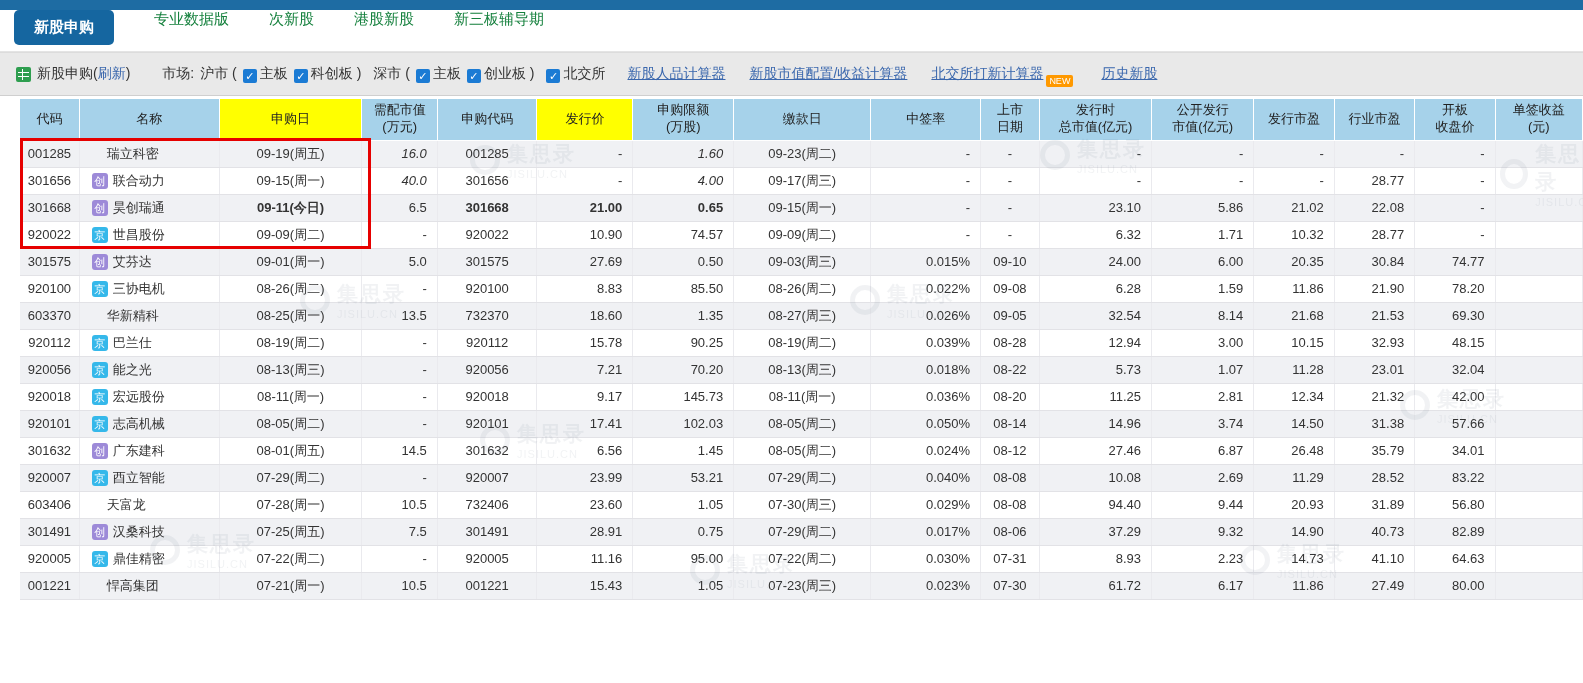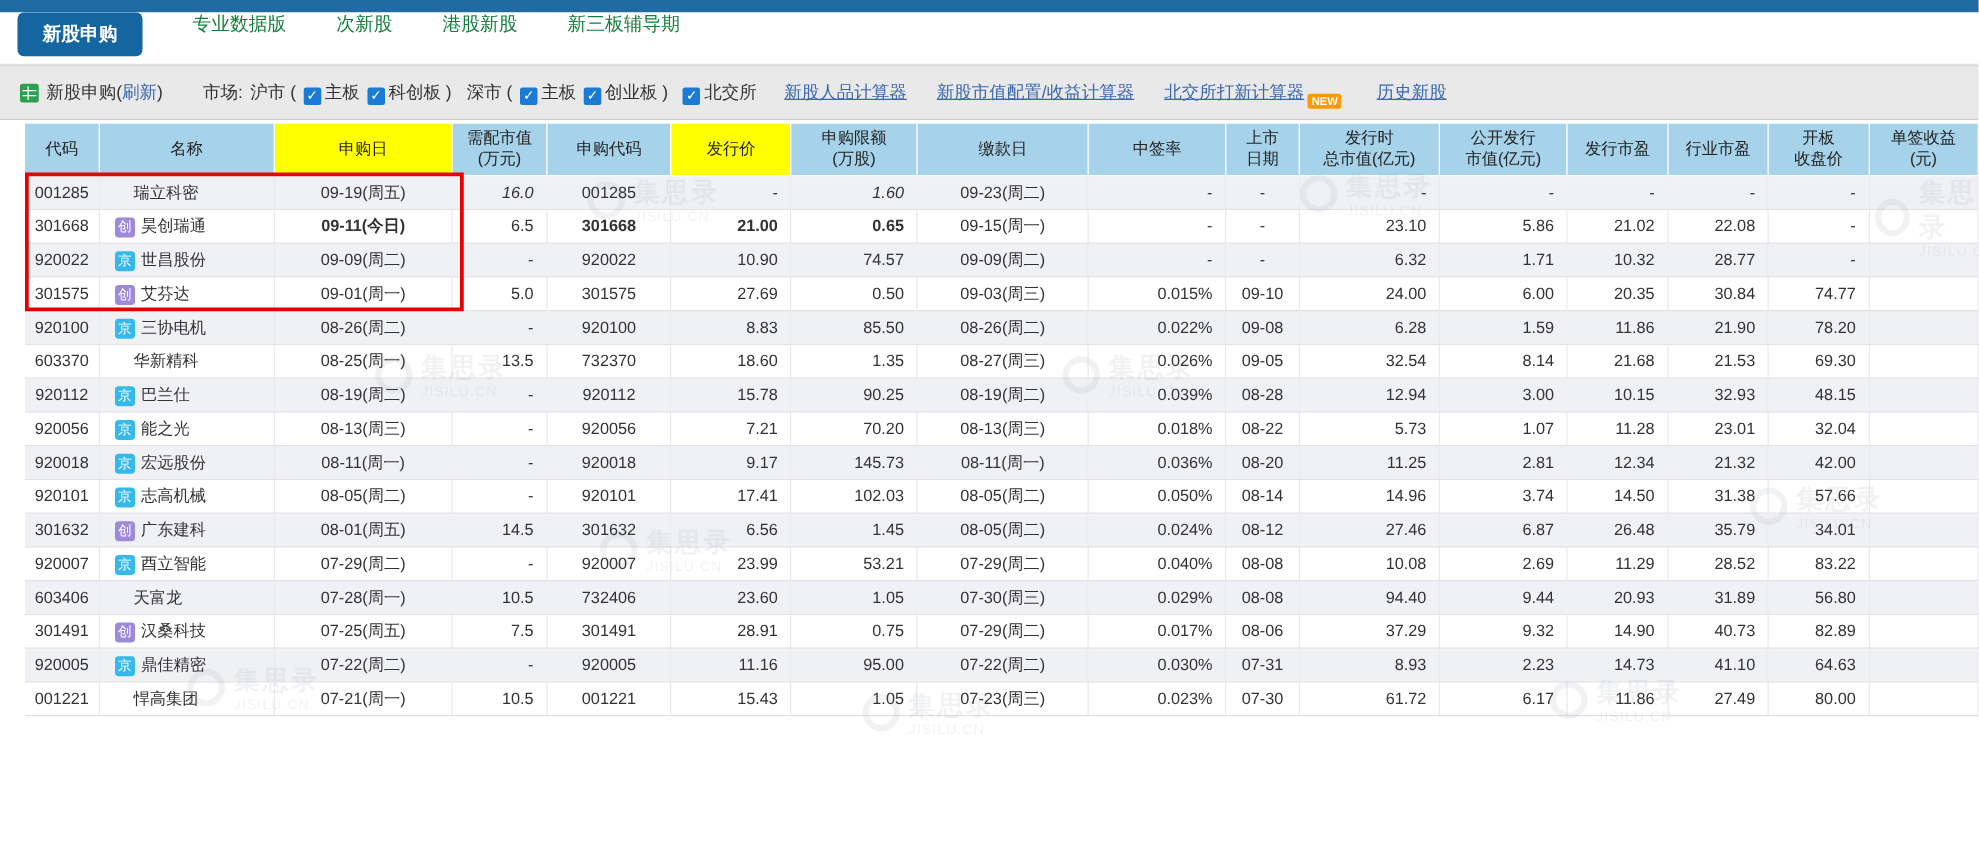--- a/index.html
+++ b/index.html
@@ -17,21 +17,21 @@
     background:
       linear-gradient(#fff,#fff) 0 3px/100% 1px no-repeat,
       linear-gradient(#fff,#fff) 0 7px/100% 1px no-repeat,
       linear-gradient(#fff,#fff) 4px 0/1px 100% no-repeat; }
   .toolbar a { color:#3a67ad; text-decoration:underline; cursor:pointer; }
   .toolbar .plain { text-decoration:none; }
   .toolbar .seg { margin-right:14px; }
   .toolbar .mlabel { margin:0 6px 0 18px; }
   .cb { width:14px; height:14px; background:#1b7bd4; border-radius:2px; color:#fff; font-size:11px;
     line-height:14px; text-align:center; display:inline-block; margin:0 3px 0 6px; font-weight:bold; cursor:pointer; vertical-align:-2px; }
-  .newbadge { background:#ff9900; color:#fff; font-size:9px; font-weight:bold; padding:1px 3px;
+  .newbadge { background:#ff9900; color:#fff; font-size:9px; font-weight:normal; padding:1px 3px;
     border-radius:2px; margin-left:3px; vertical-align:3px; text-decoration:none; display:inline-block;margin-top:13px; }
   .tablewrap { position:relative; margin:3px 0 0 20px; z-index:1; }
   table.grid { border-collapse:collapse; table-layout:fixed; }
   table.grid th { background:#a6d2ea; font-weight:normal; font-size:13px; color:#222; height:41px;
     text-align:center; vertical-align:middle; white-space:pre-line; line-height:1.3;
     border-right:1px solid #fff; border-bottom:1px solid #fff; }
   table.grid th.yellow { background:#ffff00; }
   table.grid td { height:27px; font-size:13px; color:#333; border-bottom:1px solid #e2e2e6;
     border-right:1px solid #eaeaee; white-space:nowrap; overflow:hidden; }
   tbody tr:nth-child(odd) { background:#f0f1f4; }
@@ -150,20 +150,38 @@
           <td class="al-r">-</td>
           <td class="al-c">-</td>
           <td class="al-r">-</td>
           <td class="al-r">-</td>
           <td class="al-r">-</td>
           <td class="al-r">-</td>
           <td class="al-r">-</td>
           <td class="al-r"></td>
         </tr>
         <tr>
+          <td class="al-c link">301656</td>
+          <td class="name"><span class="badge chuang">创</span><span>联合动力</span></td>
+          <td class="al-c">09-15(周一)</td>
+          <td class="al-r dim">40.0</td>
+          <td class="al-c">301656</td>
+          <td class="al-r">-</td>
+          <td class="al-r dim">4.00</td>
+          <td class="al-c">09-17(周三)</td>
+          <td class="al-r">-</td>
+          <td class="al-c">-</td>
+          <td class="al-r">-</td>
+          <td class="al-r">-</td>
+          <td class="al-r">-</td>
+          <td class="al-r">28.77</td>
+          <td class="al-r">-</td>
+          <td class="al-r"></td>
+        </tr>
+        <tr>
           <td class="al-c link">301668</td>
           <td class="name"><span class="badge chuang">创</span><span>昊创瑞通</span></td>
           <td class="al-c red bold">09-11(今日)</td>
           <td class="al-r">6.5</td>
           <td class="al-c red bold">301668</td>
           <td class="al-r red bold">21.00</td>
           <td class="al-r red bold">0.65</td>
           <td class="al-c">09-15(周一)</td>
           <td class="al-r">-</td>
           <td class="al-c">-</td>

